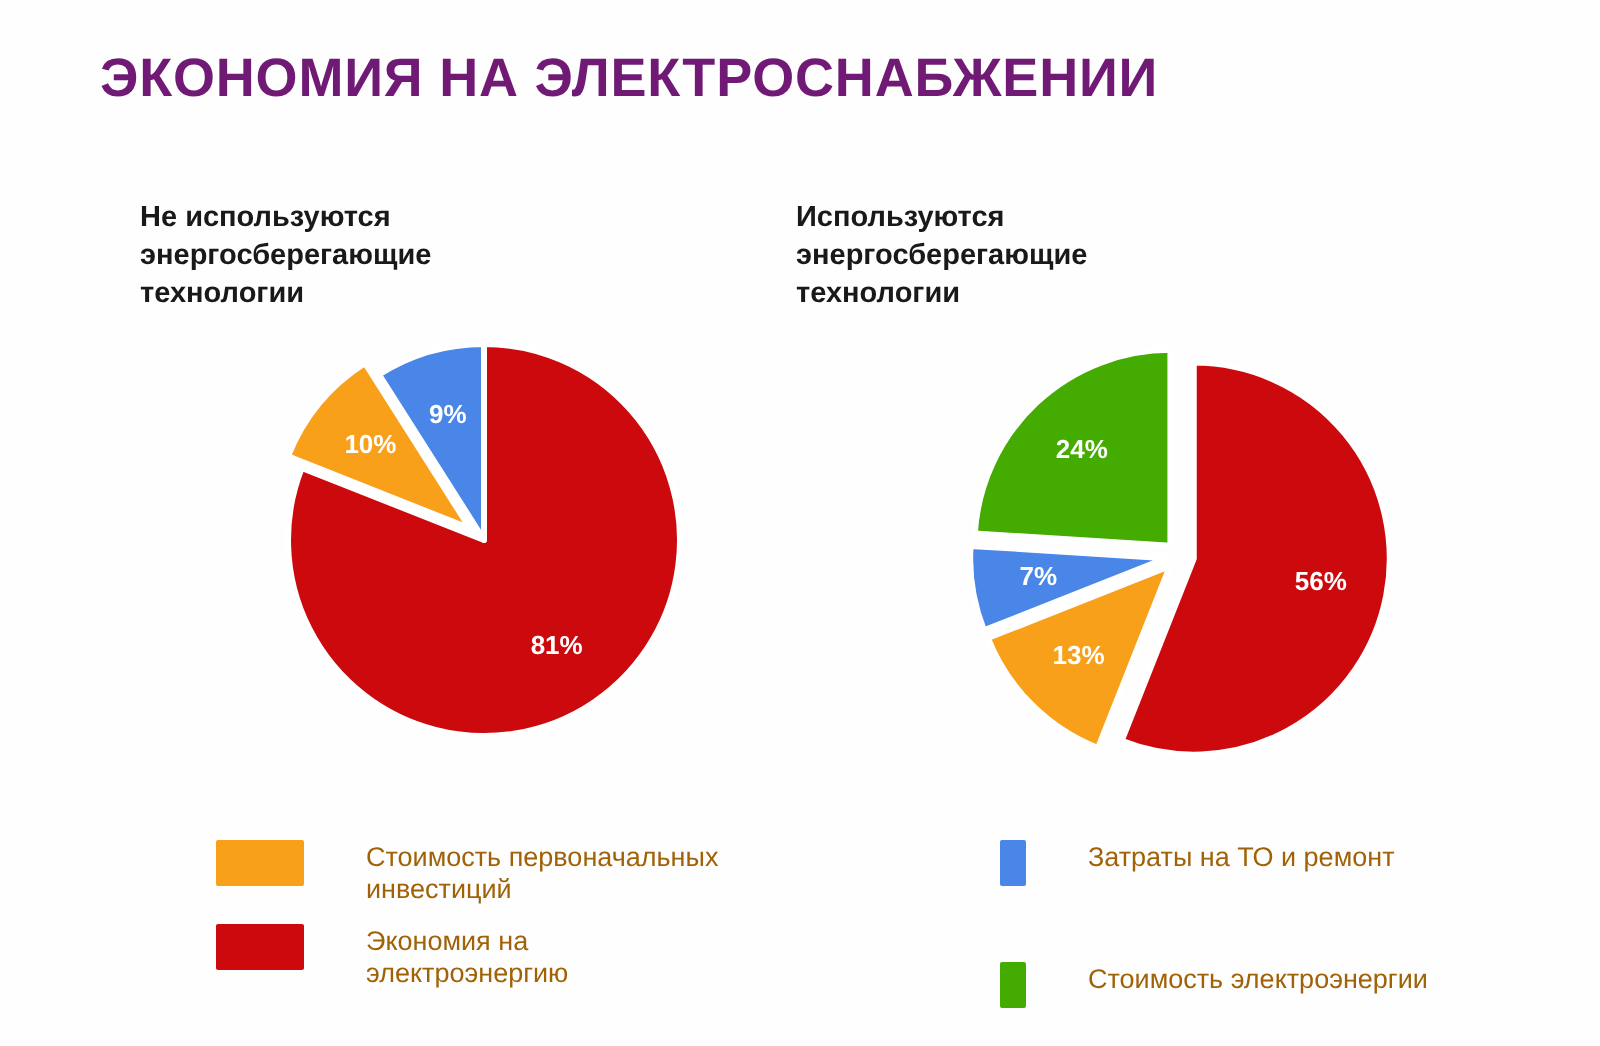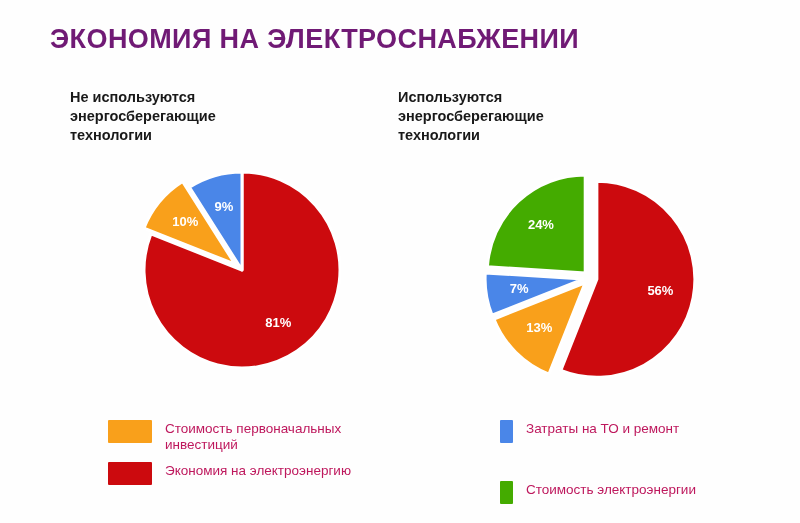--- a/index.html
+++ b/index.html
@@ -28,21 +28,21 @@
     top: 24px;
     font-size: 27px;
     font-weight: bold;
     letter-spacing: 0.4px;
     color: #701a75;
     white-space: nowrap;
   }
   
   .panel {
     position: absolute;
-    top: 88px;
+    top: 100px;
   }
   .panel.left  { left: 70px;  width: 330px; }
   .panel.right { left: 398px; width: 340px; }
 
   .panel-subtitle {
     font-size: 14.5px;
     font-weight: bold;
     line-height: 19px;
     color: #191919;
     white-space: pre-line;
@@ -85,23 +85,24 @@
     border-radius: 1px;
   }
   .legend.right .legend-swatch {
     width: 13px;
     flex: 0 0 13px;
     height: 23px;
   }
   .legend-label {
     font-size: 13.5px;
     line-height: 16px;
-    color: #be185d;
+    color: #a16207;
     white-space: pre-line;
     padding-top: 1px;
+    margin-left: 18px;
   }
 </style>
 </head>
 <body>
 
 <div class="slide">
 
   <div class="page-title">ЭКОНОМИЯ НА ЭЛЕКТРОСНАБЖЕНИИ</div>
 
   <div class="panel left">

